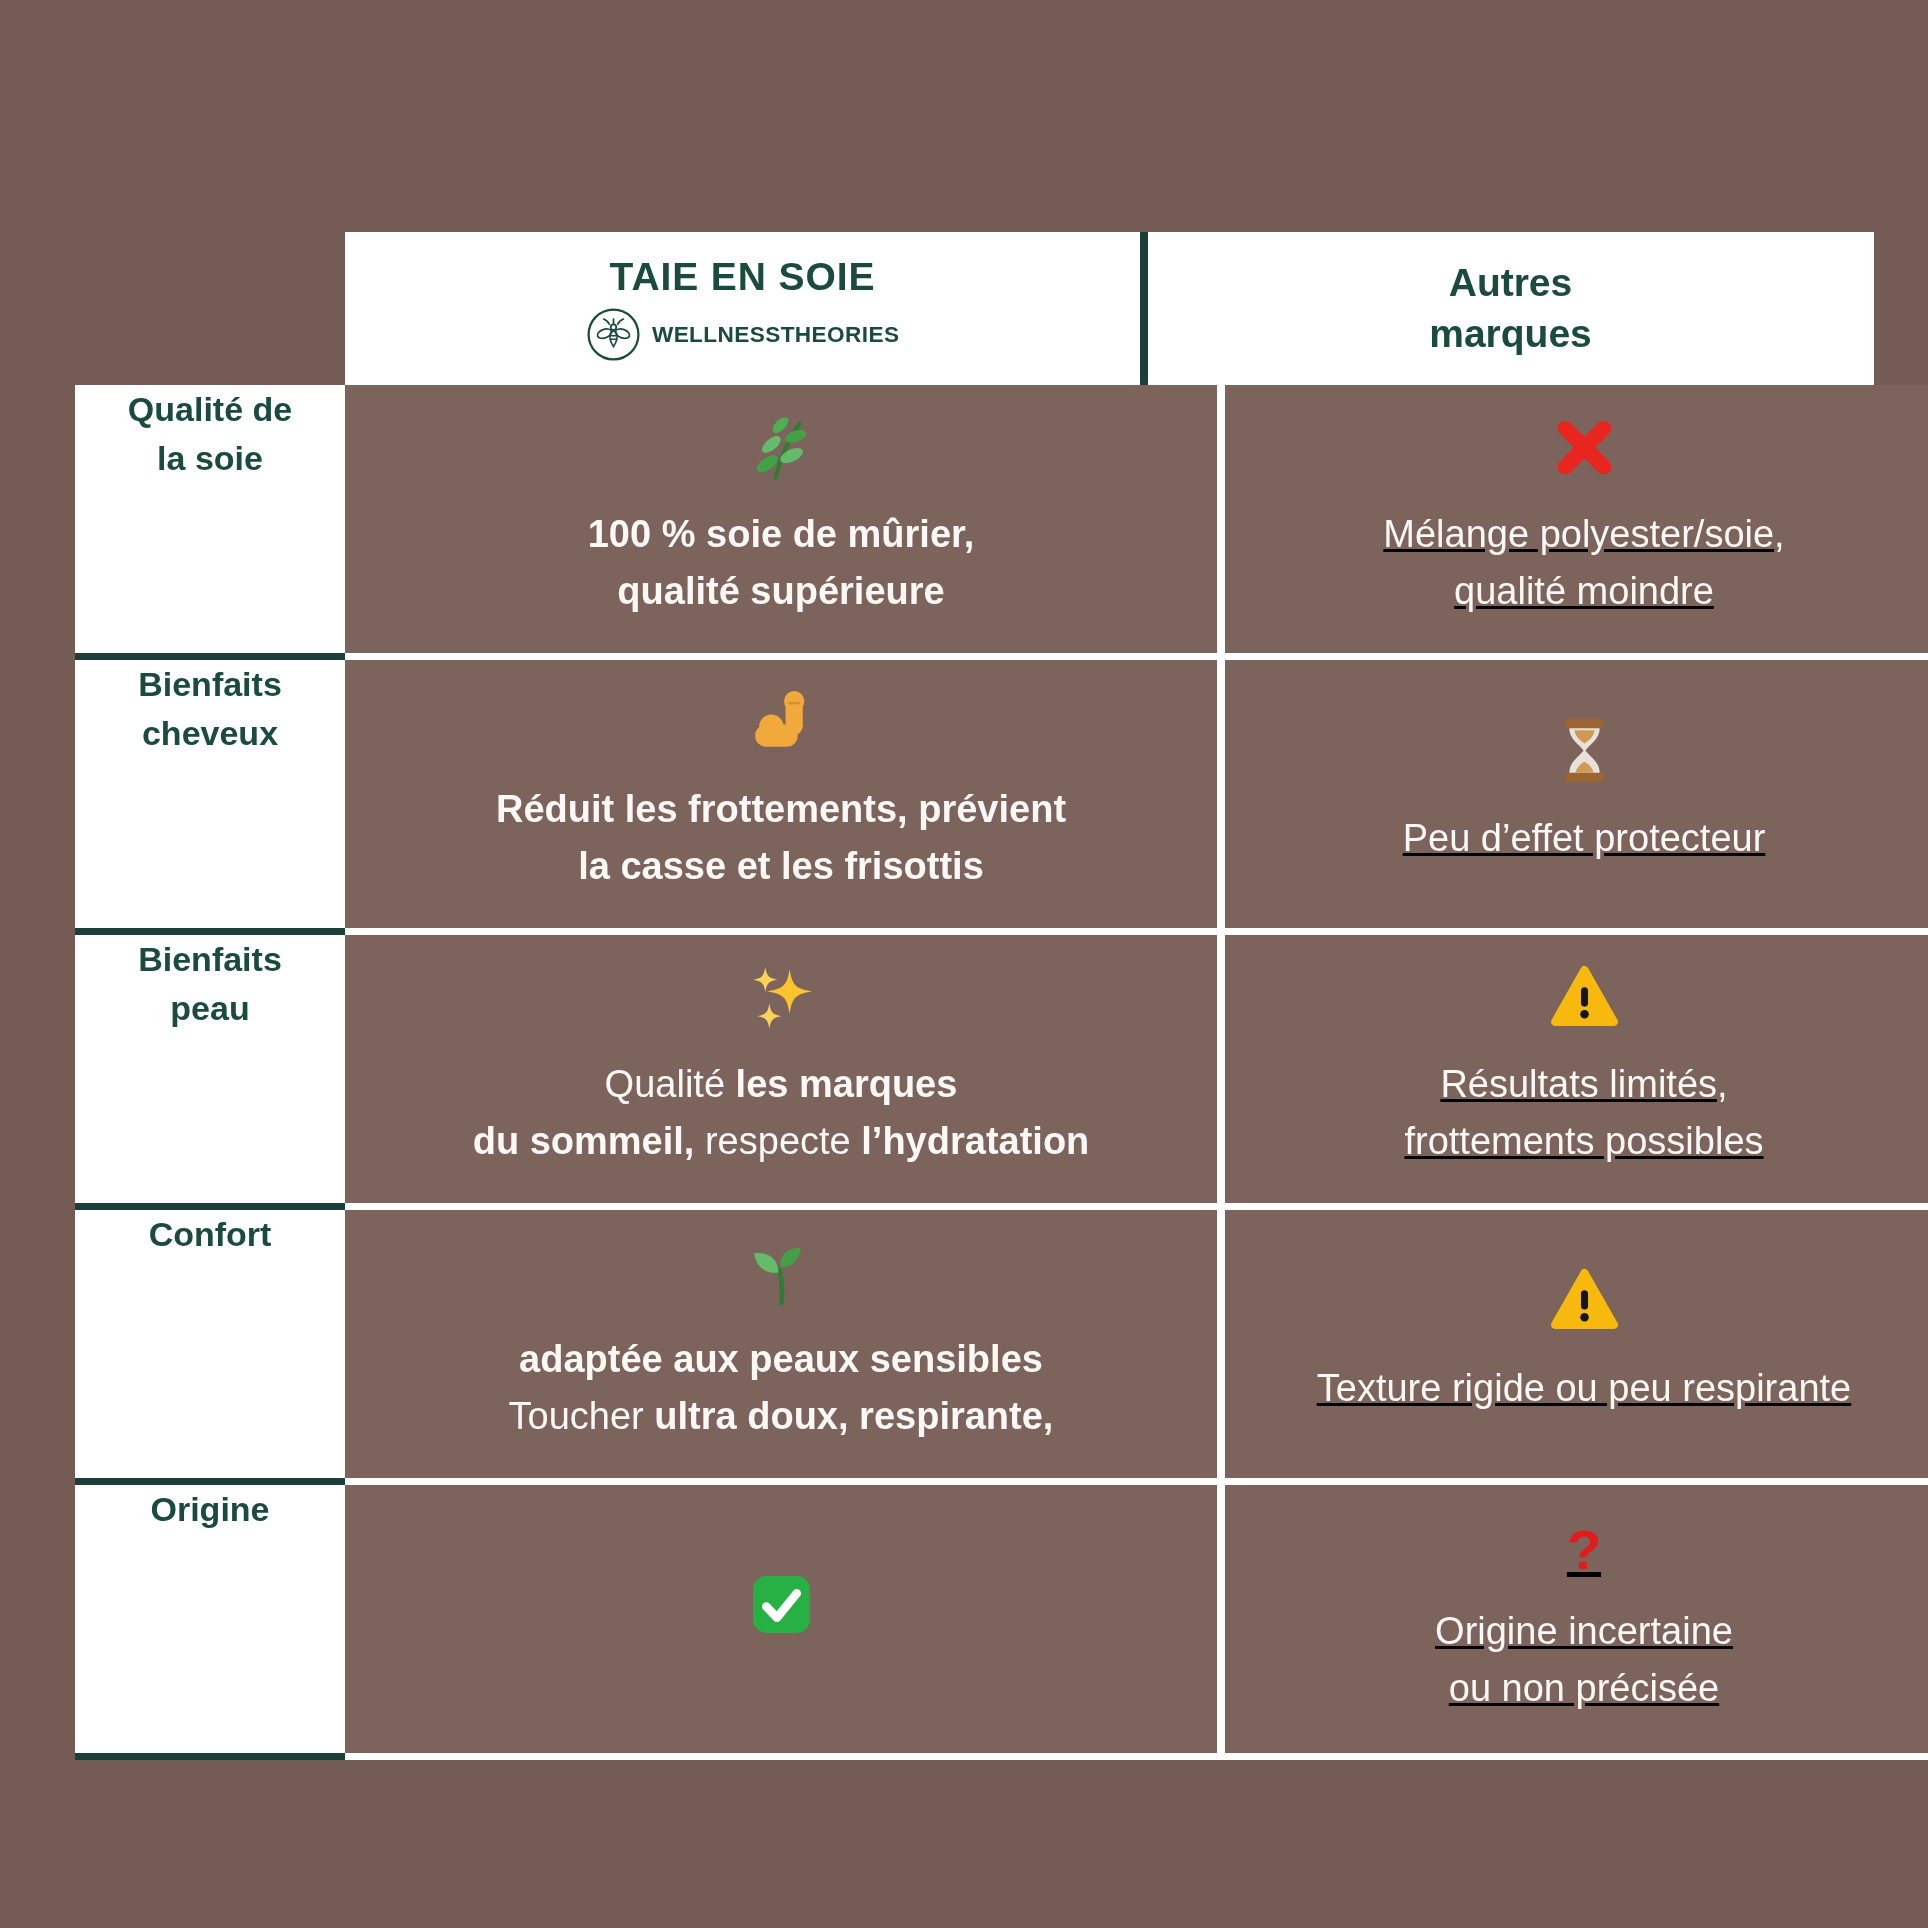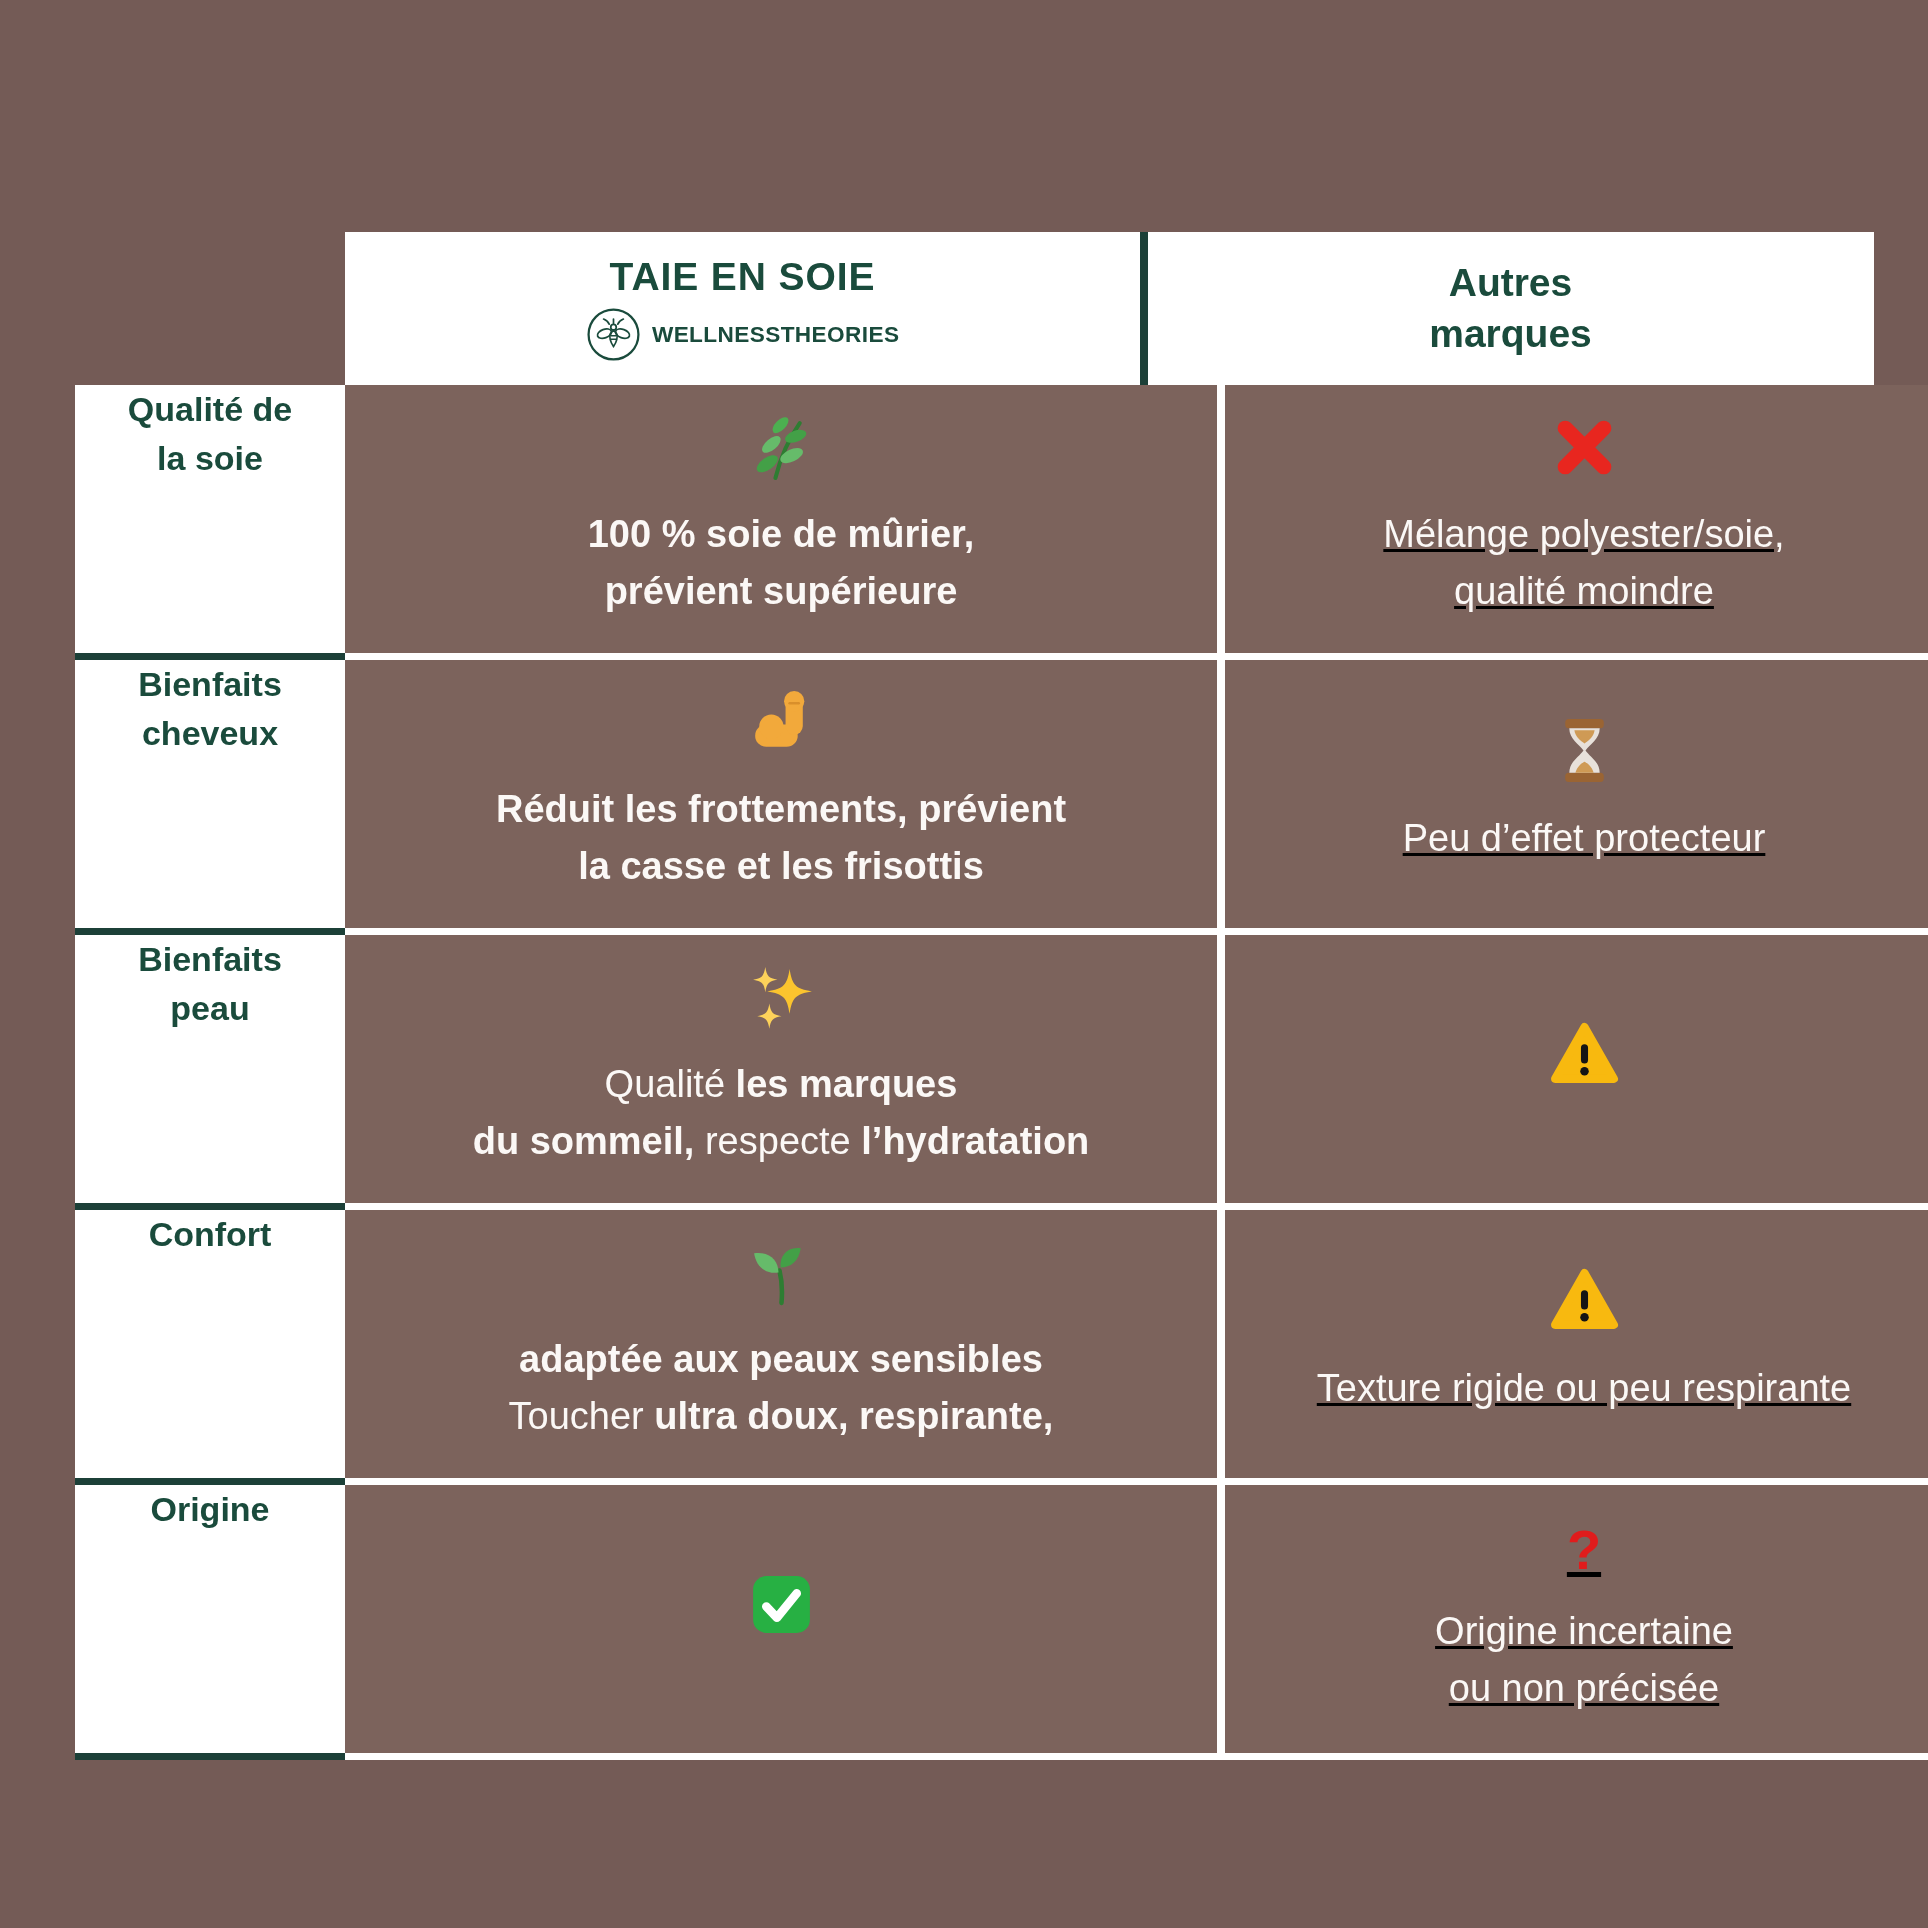--- a/index.html
+++ b/index.html
@@ -83,21 +83,21 @@
           <svg class="emo" viewBox="0 0 72 72">
             <path d="M30 66 C34 50 40 32 54 12" stroke="#2e7d32" stroke-width="4" fill="none" stroke-linecap="round"></path>
             <ellipse cx="22" cy="52" rx="12" ry="6" transform="rotate(-35 22 52)" fill="#43a047"></ellipse>
             <ellipse cx="46" cy="44" rx="12" ry="6" transform="rotate(-25 46 44)" fill="#66bb6a"></ellipse>
             <ellipse cx="26" cy="33" rx="11" ry="5.5" transform="rotate(-40 26 33)" fill="#66bb6a"></ellipse>
             <ellipse cx="50" cy="25" rx="11" ry="5.5" transform="rotate(-20 50 25)" fill="#43a047"></ellipse>
             <ellipse cx="35" cy="14" rx="10" ry="5" transform="rotate(-45 35 14)" fill="#4caf50"></ellipse>
           </svg>
           <div class="txt">
               <div class="tline"><span class="b">100 % soie de mûrier,</span></div>
-              <div class="tline"><span class="b">prévient supérieure</span></div>
+              <div class="tline"><span class="b">qualité supérieure</span></div>
             </div>
         </div>
       </div>
       <div class="vdiv"></div>
       <div class="c2">
         <div class="cin">
           <svg class="emo" viewBox="0 0 72 72">
             <path d="M17 17 L55 55 M55 17 L17 55" stroke="#e8261f" stroke-width="15" stroke-linecap="round"></path>
           </svg>
           <div class="txt">
@@ -170,20 +170,24 @@
         </div>
       </div>
       <div class="vdiv"></div>
       <div class="c2">
         <div class="cin">
           <svg class="emo" viewBox="0 0 72 72">
             <path d="M36 9 L65 60 H7 Z" fill="#f8b90f" stroke="#f8b90f" stroke-width="8" stroke-linejoin="round"></path>
             <rect x="32.5" y="26" width="7" height="19" rx="3.5" fill="#151515"></rect>
             <circle cx="36" cy="52.5" r="4.2" fill="#151515"></circle>
           </svg>
+          <div class="txt">
+              <div class="tline"><span>Résultats limités,</span></div>
+              <div class="tline"><span>frottements possibles</span></div>
+            </div>
         </div>
       </div>
     </div>
 
     <div class="row">
       <div class="lbl">
         <div class="lbl-in">
           <span>Confort</span>
         </div>
       </div>

